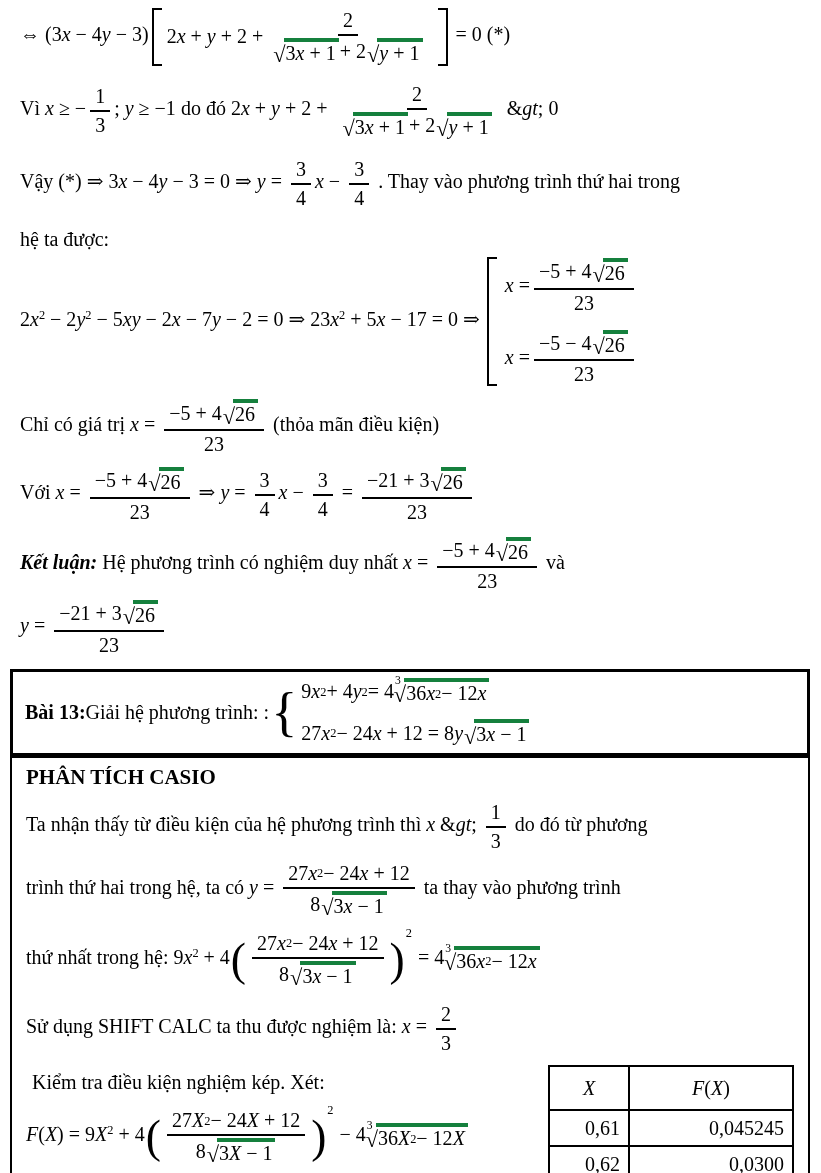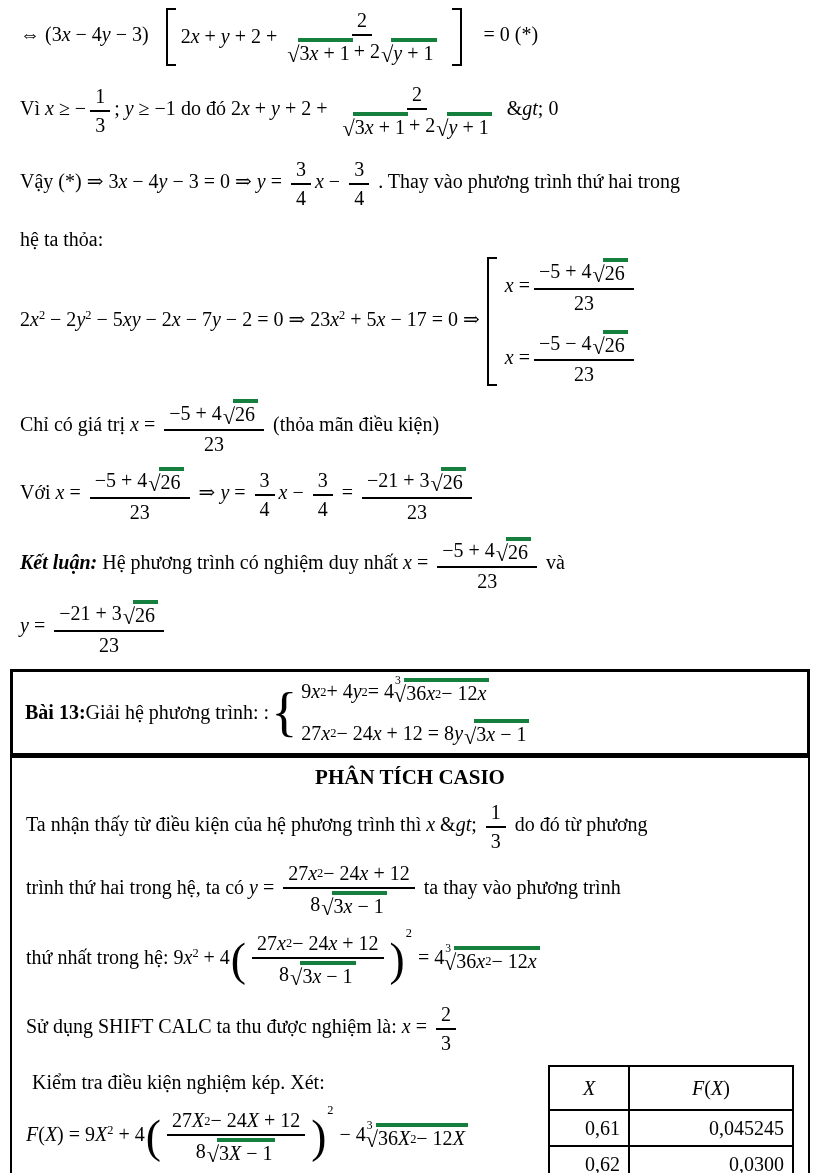--- a/index.html
+++ b/index.html
@@ -20,21 +20,21 @@
   .num{display:inline-flex;align-items:center;border-bottom:2px solid #000;padding:1px 5px 2px;white-space:nowrap;}
   .den{display:inline-flex;align-items:center;padding:2px 5px 0;white-space:nowrap;}
   .sqrt{display:inline-flex;align-items:flex-end;vertical-align:middle;margin:0 1px;white-space:nowrap;}
   .rsign{line-height:1;font-size:1.12em;transform:translateY(1px);margin-right:-2px;}
   .rad{border-top:4px solid #15803d;padding:0 3px 0 2px;line-height:1.18;display:inline-flex;align-items:center;}
   .ridx{font-size:0.58em;line-height:1;align-self:flex-start;margin-right:-7px;position:relative;top:-3px;z-index:1;}
   .par{display:inline-flex;align-items:center;vertical-align:middle;margin:0 1px;}
   .pfence{line-height:1;display:block;}
   .pbody{display:inline-flex;align-items:center;padding:0 2px;}
   .psup{align-self:flex-start;margin-top:2px;margin-left:1px;}
-  .brk{display:inline-flex;align-items:flex-start;vertical-align:middle;margin:0 17px;}
+  .brk{display:inline-flex;align-items:flex-start;vertical-align:middle;margin:0 3px;}
   .sqb{width:8px;align-self:stretch;border-top:2px solid #000;border-bottom:2px solid #000;}
   .sqbl{border-left:2px solid #000;margin-right:3px;}
   .sqbr{border-right:2px solid #000;margin-left:3px;}
   .cases{display:inline-flex;align-items:center;vertical-align:middle;margin:0 2px;}
   .cases>.sqb{margin-right:8px;}
   .cfence{line-height:0.9;margin-right:4px;}
   .crows{display:flex;flex-direction:column;align-items:flex-start;row-gap:14px;}
   .crow{display:inline-flex;align-items:center;white-space:nowrap;}
   
   .sol{padding:4px 14px 0 20px;}
@@ -45,21 +45,21 @@
   .m-l5{margin:4px 0 12px;}
   .m-l6{margin:12px 0 10px;}
   .m-l7{margin:10px 0 12px;}
   .m-l8{margin:12px 0 6px;}
   .m-l9{margin:2px 0 10px;}
   
   .box13{border:3px solid #000;margin:2px 11px 0 10px;padding:6px 12px;display:flex;align-items:center;}
   .box13 .line{display:flex;align-items:center;flex-wrap:nowrap;}
   
   .casio{border:2px solid #000;border-bottom-width:5px;margin:0 11px 2px 10px;padding:4px 14px 8px;flex:1;}
-  .casio-title{text-align:center;font-weight:bold;font-size:21px;margin:3px 0 4px;}
+  .casio-title{font-weight:bold;font-size:21px;margin:3px 0 4px;}
   .m-p1{margin:10px 0 6px;}
   .m-p2{margin:8px 0;}
   .m-p3{margin:12px 0;}
   .m-p4{margin:14px 0 4px;}
   .casio-bottom{display:flex;justify-content:space-between;align-items:flex-start;margin-top:8px;}
   .casio-left{flex:1 1 auto;min-width:0;}
   .m-p5{margin:6px 0 12px;padding-left:6px;}
   .fx-line{white-space:nowrap;}
   .fx-table{border-collapse:collapse;flex:0 0 auto;margin:2px 0 0 8px;}
   .fx-table th,.fx-table td{border:2px solid #000;font-size:20px;padding:2px 8px;}
@@ -136,21 +136,21 @@
             <span class="mi">4</span>
           </span>
         </span><span class="mi"><i>x</i> − </span><span class="frac">
           <span class="num">
             <span class="mi">3</span>
           </span>
           <span class="den">
             <span class="mi">4</span>
           </span>
         </span><span class="rm"> . Thay vào phương trình thứ hai trong</span></div>
-    <div class="line m-l4"><span class="rm">hệ ta thỏa:</span></div>
+    <div class="line m-l4"><span class="rm">hệ ta được:</span></div>
     <div class="line m-l5"><span class="mi">2<i>x</i></span><span class="sup">2</span><span class="mi"> − 2<i>y</i></span><span class="sup">2</span><span class="mi"> − 5<i>xy</i> − 2<i>x</i> − 7<i>y</i> − 2 = 0 ⇒ 23<i>x</i></span><span class="sup">2</span><span class="mi"> + 5<i>x</i> − 17 = 0 ⇒ </span><span class="cases">
           <span class="sqb sqbl"></span>
           <span class="crows">
             <span class="crow">
               <span class="mi"><i>x</i> = </span>
               <span class="frac">
                 <span class="num">
                   <span class="mi">−5 + 4</span>
                   <span class="sqrt">
                     <span class="rsign">√</span>

